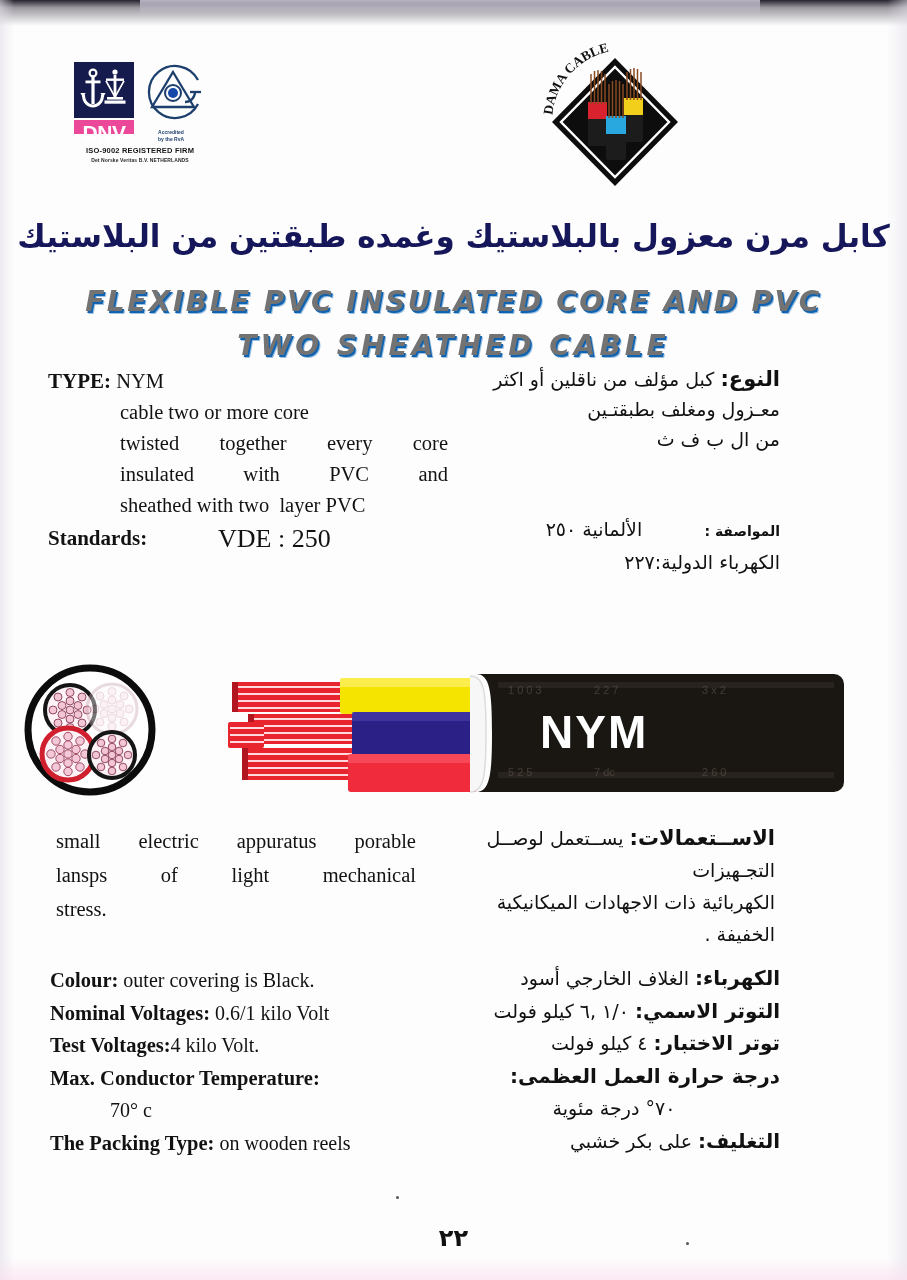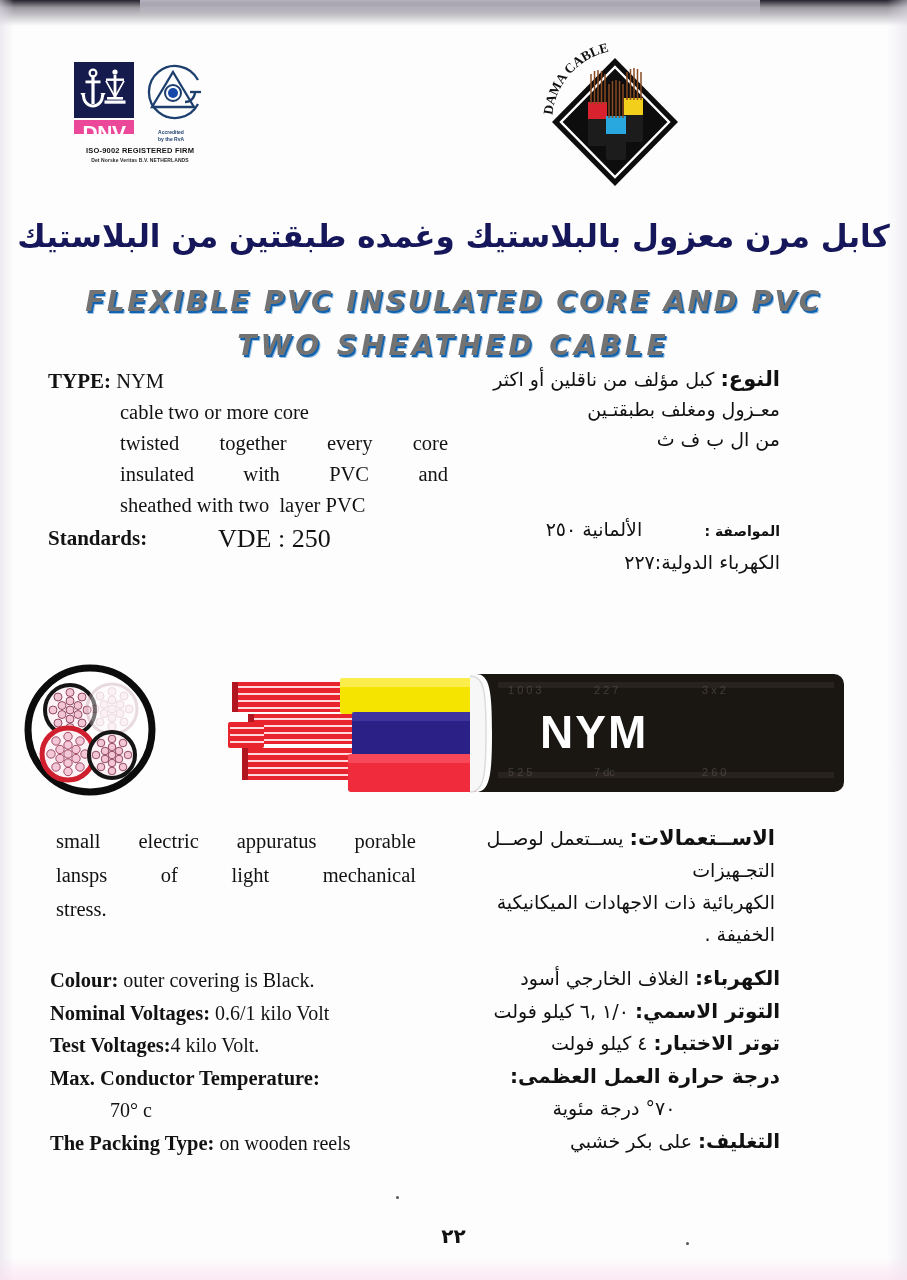--- a/index.html
+++ b/index.html
@@ -243,21 +243,21 @@
   .specs-ar .k { font-weight: bold; font-size: 20px; }
   .specs-ar .center-val { text-align: center; padding-right: 22px; }
 
   .page-no {
     position: absolute;
     left: 0; top: 1224px;
     width: 907px;
     text-align: center;
     font-family: "DejaVu Sans", sans-serif;
     font-weight: bold;
-    font-size: 20px;
+    font-size: 24px;
     color: #111111;
   }
   .speck {
     position: absolute;
     width: 3px; height: 3px;
     background: #555;
     border-radius: 50%;
   }
 </style>
 </head>

